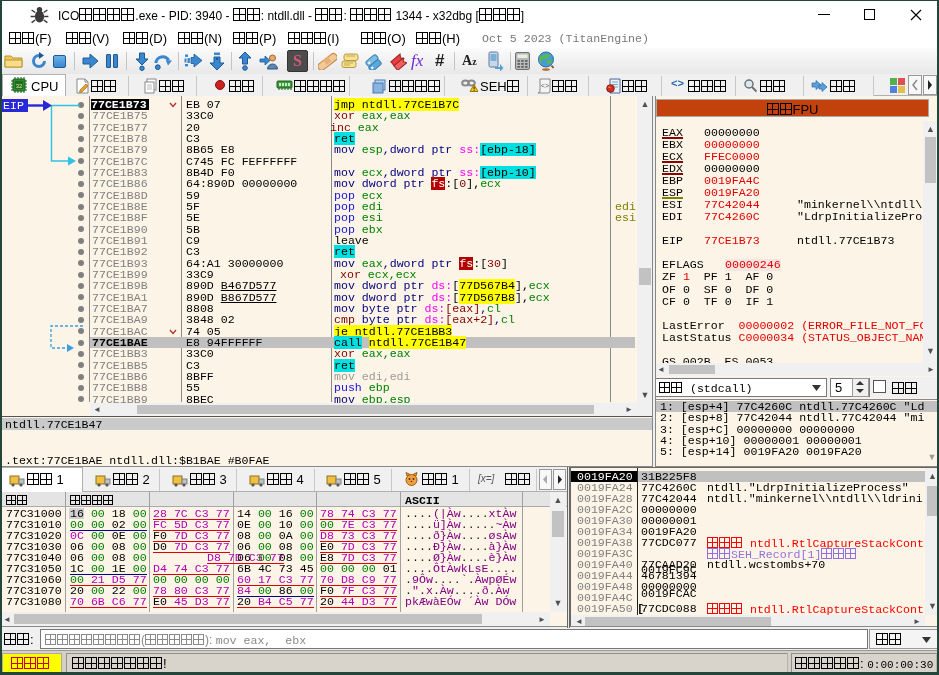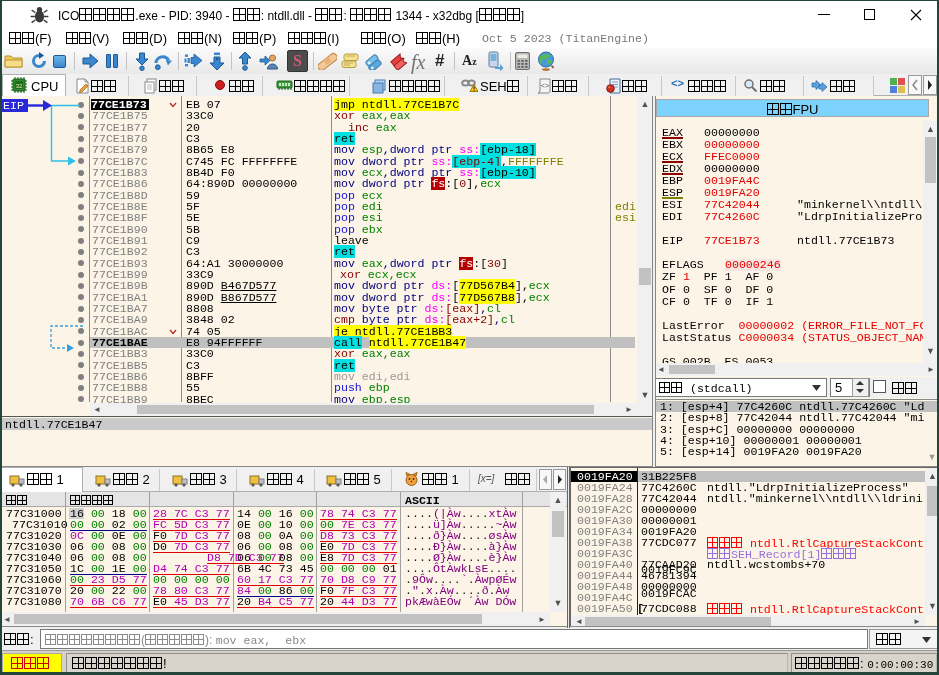--- a/index.html
+++ b/index.html
@@ -119,21 +119,21 @@
     </g>
   </svg>
 <svg class="a" style="left:389px;top:52px" width="18" height="18" viewBox="0 0 18 18">
     <g transform="rotate(-40 9 9)">
       <path d="M3 5 L15 5 L13 8 L15 11 L3 11 Z" fill="#e84040" stroke="#a02020"></path>
     </g>
     <g transform="translate(3 4) rotate(-40 9 9)">
       <path d="M3 5 L15 5 L13 8 L15 11 L3 11 Z" fill="#f06060" stroke="#a02020"></path>
     </g>
   </svg>
-<div class="a" style="left:411px;top:51px;font-family:'Liberation Serif',serif;font-style:italic;font-size:20px;color:#737373">fx</div>
+<div class="a" style="left:411px;top:51px;font-family:'Liberation Serif',serif;font-style:italic;font-size:17px;color:#6d28d9">fx</div>
 <div class="a" style="left:435px;top:51px;font-size:17px;font-weight:bold;color:#222">#</div>
 <div class="a" style="left:454px;top:52px;width:1px;height:18px;background:#c4c4c4"></div>
 <div class="a" style="left:462px;top:53px;font-family:'Liberation Serif',serif;font-size:14px;font-weight:bold;color:#222">A<span style="font-size:10px">z</span></div>
 <svg class="a" style="left:487px;top:51px" width="17" height="20" viewBox="0 0 17 20">
     <rect x="2" y="1" width="9" height="15" rx="1.5" fill="#c8d8e8" stroke="#5a7a9a"></rect>
     <rect x="3.5" y="3" width="6" height="7" fill="#7ab0d8"></rect>
     <path d="M8 16 L13 16 L13 13 L16.5 17 L13 20.5 L13 18 L8 18 Z" fill="#5a9fd4"></path>
   </svg>
 <div class="a" style="left:510px;top:52px;width:1px;height:18px;background:#c4c4c4"></div>
 <svg class="a" style="left:515px;top:52px" width="15" height="18" viewBox="0 0 15 18">
@@ -274,33 +274,32 @@
     </svg>
 <div class="a m" style="left:186px;top:3.00px;color:#000">EB 07</div>
 <div class="a m" style="left:334px;top:3.00px;color:#000"><span style="background:#ffff00;color:#000">jmp ntdll.77CE1B7C</span></div>
 <div class="a" style="left:78px;top:16.93px;width:6px;height:6px;border-radius:50%;background:#808080"></div>
 <div class="a m" style="left:92px;top:14.33px;color:#808080">77CE1B75</div>
 <div class="a m" style="left:186px;top:14.33px;color:#000">33C0</div>
 <div class="a m" style="left:334px;top:14.33px;color:#000"><span style="color:#800000">xor </span><span style="color:#008000">eax,eax</span></div>
 <div class="a" style="left:78px;top:28.26px;width:6px;height:6px;border-radius:50%;background:#808080"></div>
 <div class="a m" style="left:92px;top:25.66px;color:#808080">77CE1B77</div>
 <div class="a m" style="left:186px;top:25.66px;color:#000">20</div>
-<div class="a m" style="left:348px;top:25.66px;color:#000"><span style="color:#800000">inc </span><span style="color:#008000">eax</span></div>
+<div class="a m" style="left:330px;top:25.66px;color:#000"><span style="color:#800000">inc </span><span style="color:#008000">eax</span></div>
 <div class="a" style="left:78px;top:39.59px;width:6px;height:6px;border-radius:50%;background:#808080"></div>
 <div class="a m" style="left:92px;top:36.99px;color:#808080">77CE1B78</div>
 <div class="a m" style="left:186px;top:36.99px;color:#000">C3</div>
 <div class="a m" style="left:334px;top:36.99px;color:#000"><span style="background:#00e0e0;color:#000">ret</span></div>
 <div class="a" style="left:78px;top:50.92px;width:6px;height:6px;border-radius:50%;background:#808080"></div>
 <div class="a m" style="left:92px;top:48.32px;color:#808080">77CE1B79</div>
 <div class="a m" style="left:186px;top:48.32px;color:#000">8B65 E8</div>
 <div class="a m" style="left:334px;top:48.32px;color:#000"><span style="color:#000080">mov </span><span style="color:#008000">esp</span><span style="color:#000080">,dword ptr </span><span style="color:#ff00ff">ss:</span><span style="background:#00e0e0;color:#000">[ebp-18]</span></div>
 <div class="a" style="left:78px;top:62.25px;width:6px;height:6px;border-radius:50%;background:#808080"></div>
 <div class="a m" style="left:92px;top:59.65px;color:#808080">77CE1B7C</div>
-<div class="a m" style="left:186px;top:59.65px;color:#000">C745 FC FFFFFFFE</div>
-<div class="a m" style="left:334px;top:59.65px;color:#000"><span style="color:#000080">mov dword ptr </span><span style="color:#ff00ff">ss:</span><span style="background:#00e0e0;color:#800000">[ebp-4]</span><span style="color:#000080">,</span><span style="color:#808000">FFFFFFFE</span></div>
+<div class="a m" style="left:186px;top:59.65px;color:#000">C745 FC FEFFFFFF</div>
 <div class="a" style="left:78px;top:73.58px;width:6px;height:6px;border-radius:50%;background:#808080"></div>
 <div class="a m" style="left:92px;top:70.98px;color:#808080">77CE1B83</div>
 <div class="a m" style="left:186px;top:70.98px;color:#000">8B4D F0</div>
 <div class="a m" style="left:334px;top:70.98px;color:#000"><span style="color:#000080">mov </span><span style="color:#008000">ecx</span><span style="color:#000080">,dword ptr </span><span style="color:#ff00ff">ss:</span><span style="background:#00e0e0;color:#000">[ebp-10]</span></div>
 <div class="a" style="left:78px;top:84.91px;width:6px;height:6px;border-radius:50%;background:#808080"></div>
 <div class="a m" style="left:92px;top:82.31px;color:#808080">77CE1B86</div>
 <div class="a m" style="left:186px;top:82.31px;color:#000">64:890D 00000000</div>
 <div class="a m" style="left:334px;top:82.31px;color:#000"><span style="color:#000080">mov dword ptr </span><span style="background:#b40000;color:#fff">fs</span><span style="color:#000">:[</span><span style="color:#800000">0</span><span style="color:#000">],</span><span style="color:#008000">ecx</span></div>
 <div class="a" style="left:78px;top:96.24px;width:6px;height:6px;border-radius:50%;background:#808080"></div>
 <div class="a m" style="left:92px;top:93.64px;color:#808080">77CE1B8D</div>
@@ -401,23 +400,24 @@
 <div class="a arr" style="left:637px;top:294px;width:16px">▼</div>
 <div class="a th" style="left:639px;top:172px;width:12px;height:17px"></div>
 <div class="a sb" style="left:90px;top:307px;width:547px;height:13px"></div>
 <div class="a arr" style="left:91px;top:309px;width:12px;font-size:8px">◄</div>
 <div class="a arr" style="left:623px;top:309px;width:12px;font-size:8px">►</div>
 <div class="a th" style="left:137px;top:309px;width:457px;height:9px"></div>
 </div>
 <div class="a" style="left:0;top:416px;width:653px;height:51px;background:#fcf4e6;border-top:1px solid #555;border-bottom:1px solid #888;overflow:hidden">
 <div class="a" style="left:0;top:1px;width:653px;height:12px;background:#cacaca"></div>
 <div class="a m" style="left:5px;top:2px;color:#000">ntdll.77CE1B47</div>
+<div class="a m" style="left:5px;top:38px;color:#000">.text:77CE1BAE ntdll.dll:$B1BAE #B0FAE</div>
 </div>
 <div class="a" style="left:654px;top:96px;width:285px;height:371px;background:#fcf4e6;overflow:hidden">
-<div class="a" style="left:2px;top:3px;width:273px;height:18px;background:#7dd3fc;border:1px solid #a8a8a8;text-align:center;font-size:13px;padding-top:2px"><i class="c" style="width:12px;height:12px;"></i><i class="c" style="width:12px;height:12px;"></i>FPU</div>
+<div class="a" style="left:2px;top:3px;width:273px;height:18px;background:#c2410c;border:1px solid #a8a8a8;text-align:center;font-size:13px;padding-top:2px"><i class="c" style="width:12px;height:12px;"></i><i class="c" style="width:12px;height:12px;"></i>FPU</div>
 <div class="a m" style="left:8px;top:31.00px;color:#000">EAX</div>
 <div class="a" style="left:8px;top:41.20px;width:21px;height:1.4px;background:#8b0000"></div>
 <div class="a m" style="left:50px;top:31.00px;color:#000">00000000</div>
 <div class="a m" style="left:8px;top:43.04px;color:#000">EBX</div>
 <div class="a m" style="left:50px;top:43.04px;color:#e60000">00000000</div>
 <div class="a m" style="left:8px;top:55.08px;color:#000">ECX</div>
 <div class="a" style="left:8px;top:65.28px;width:21px;height:1.4px;background:#8b0000"></div>
 <div class="a m" style="left:50px;top:55.08px;color:#e60000">FFEC0000</div>
 <div class="a m" style="left:8px;top:67.12px;color:#000">EDX</div>
 <div class="a" style="left:8px;top:77.32px;width:21px;height:1.4px;background:#8b0000"></div>
@@ -593,21 +593,21 @@
 <div class="a" style="left:316px;top:25px;width:1px;height:120px;background:#a0a0a0"></div>
 <div class="a" style="left:400px;top:25px;width:1px;height:120px;background:#a0a0a0"></div>
 <div class="a" style="left:522px;top:25px;width:1px;height:120px;background:#a0a0a0"></div>
 <div class="a" style="left:69px;top:41.00px;width:15px;height:11px;background:#d0d0d0"></div>
 <div class="a m" style="left:6px;top:41.00px;color:#000">77C31000</div>
 <div class="a m" style="left:70px;top:41.00px;"><span style="color:#000">16</span> <span style="color:#008000">00</span> <span style="color:#000">18</span> <span style="color:#008000">00</span></div>
 <div class="a m" style="left:153px;top:41.00px;border-bottom:1.6px solid #e00000;"><span style="color:#b400b4">28</span> <span style="color:#b400b4">7C</span> <span style="color:#b400b4">C3</span> <span style="color:#b400b4">77</span></div>
 <div class="a m" style="left:237px;top:41.00px;"><span style="color:#000">14</span> <span style="color:#008000">00</span> <span style="color:#000">16</span> <span style="color:#008000">00</span></div>
 <div class="a m" style="left:320px;top:41.00px;border-bottom:1.6px solid #e00000;"><span style="color:#b400b4">78</span> <span style="color:#b400b4">74</span> <span style="color:#b400b4">C3</span> <span style="color:#b400b4">77</span></div>
 <div class="a m asc" style="left:405px;top:41.00px;color:#800080"><s>.</s><s>.</s><s>.</s><s>.</s>(|Àw<s>.</s><s>.</s><s>.</s><s>.</s>xtÀw</div>
-<div class="a m" style="left:12px;top:52.00px;color:#000">77C31010</div>
+<div class="a m" style="left:6px;top:52.00px;color:#000">77C31010</div>
 <div class="a m" style="left:70px;top:52.00px;border-bottom:1.6px solid #000090;"><span style="color:#008000">00</span> <span style="color:#008000">00</span> <span style="color:#000">02</span> <span style="color:#008000">00</span></div>
 <div class="a m" style="left:153px;top:52.00px;border-bottom:1.6px solid #e00000;"><span style="color:#b400b4">FC</span> <span style="color:#b400b4">5D</span> <span style="color:#b400b4">C3</span> <span style="color:#b400b4">77</span></div>
 <div class="a m" style="left:237px;top:52.00px;"><span style="color:#000">0E</span> <span style="color:#008000">00</span> <span style="color:#000">10</span> <span style="color:#008000">00</span></div>
 <div class="a m" style="left:320px;top:52.00px;border-bottom:1.6px solid #e00000;"><span style="color:#008000">00</span> <span style="color:#b400b4">7E</span> <span style="color:#b400b4">C3</span> <span style="color:#b400b4">77</span></div>
 <div class="a m asc" style="left:405px;top:52.00px;color:#800080"><s>.</s><s>.</s><s>.</s><s>.</s>ü]Àw<s>.</s><s>.</s><s>.</s><s>.</s><s>.</s>~Àw</div>
 <div class="a m" style="left:6px;top:63.00px;color:#000">77C31020</div>
 <div class="a m" style="left:70px;top:63.00px;"><span style="color:#b400b4">0C</span> <span style="color:#008000">00</span> <span style="color:#000">0E</span> <span style="color:#008000">00</span></div>
 <div class="a m" style="left:153px;top:63.00px;border-bottom:1.6px solid #e00000;"><span style="color:#000">F0</span> <span style="color:#b400b4">7D</span> <span style="color:#b400b4">C3</span> <span style="color:#b400b4">77</span></div>
 <div class="a m" style="left:237px;top:63.00px;"><span style="color:#000">08</span> <span style="color:#008000">00</span> <span style="color:#000">0A</span> <span style="color:#008000">00</span></div>
 <div class="a m" style="left:320px;top:63.00px;border-bottom:1.6px solid #e00000;"><span style="color:#b400b4">D8</span> <span style="color:#b400b4">73</span> <span style="color:#b400b4">C3</span> <span style="color:#b400b4">77</span></div>
@@ -624,21 +624,21 @@
 <div class="a m" style="left:237px;top:85.00px;"><span style="color:#000">06</span> <span style="color:#008000">00</span> <span style="color:#000">08</span> <span style="color:#008000">00</span></div>
 <div class="a m" style="left:320px;top:85.00px;border-bottom:1.6px solid #e00000;"><span style="color:#000">E8</span> <span style="color:#b400b4">7D</span> <span style="color:#b400b4">C3</span> <span style="color:#b400b4">77</span></div>
 <div class="a m asc" style="left:405px;top:85.00px;color:#800080"><s>.</s><s>.</s><s>.</s><s>.</s>Ø}Àw<s>.</s><s>.</s><s>.</s><s>.</s>è}Àw</div>
 <div class="a m" style="left:6px;top:96.00px;color:#000">77C31050</div>
 <div class="a m" style="left:70px;top:96.00px;border-bottom:1.6px solid #000090;"><span style="color:#000">1C</span> <span style="color:#008000">00</span> <span style="color:#000">1E</span> <span style="color:#008000">00</span></div>
 <div class="a m" style="left:153px;top:96.00px;border-bottom:1.6px solid #e00000;"><span style="color:#b400b4">D4</span> <span style="color:#b400b4">74</span> <span style="color:#b400b4">C3</span> <span style="color:#b400b4">77</span></div>
 <div class="a m" style="left:237px;top:96.00px;"><span style="color:#000">6B</span> <span style="color:#000">4C</span> <span style="color:#000">73</span> <span style="color:#000">45</span></div>
 <div class="a m" style="left:320px;top:96.00px;"><span style="color:#008000">00</span> <span style="color:#008000">00</span> <span style="color:#008000">00</span> <span style="color:#000">01</span></div>
 <div class="a m asc" style="left:405px;top:96.00px;color:#800080"><s>.</s><s>.</s><s>.</s><s>.</s>ÔtÀwkLsE<s>.</s><s>.</s><s>.</s><s>.</s></div>
 <div class="a m" style="left:6px;top:107.00px;color:#000">77C31060</div>
-<div class="a m" style="left:70px;top:107.00px;border-bottom:1.6px solid #e00000;"><span style="color:#008000">00</span> <span style="color:#b400b4">23</span> <span style="color:#b400b4">D5</span> <span style="color:#b400b4">77</span></div>
+<div class="a m" style="left:70px;top:107.00px;border-bottom:1.6px solid #e00000;"><span style="color:#008000">00</span> <span style="color:#b400b4">21</span> <span style="color:#b400b4">D5</span> <span style="color:#b400b4">77</span></div>
 <div class="a m" style="left:153px;top:107.00px;"><span style="color:#008000">00</span> <span style="color:#008000">00</span> <span style="color:#008000">00</span> <span style="color:#008000">00</span></div>
 <div class="a m" style="left:237px;top:107.00px;border-bottom:1.6px solid #e00000;"><span style="color:#b400b4">60</span> <span style="color:#b400b4">17</span> <span style="color:#b400b4">C3</span> <span style="color:#b400b4">77</span></div>
 <div class="a m" style="left:320px;top:107.00px;border-bottom:1.6px solid #e00000;"><span style="color:#b400b4">70</span> <span style="color:#b400b4">D8</span> <span style="color:#b400b4">C9</span> <span style="color:#b400b4">77</span></div>
 <div class="a m asc" style="left:405px;top:107.00px;color:#800080"><s>.</s>9Ôw<s>.</s><s>.</s><s>.</s><s>.</s>`<s>.</s>ÀwpØÉw</div>
 <div class="a m" style="left:6px;top:118.00px;color:#000">77C31070</div>
 <div class="a m" style="left:70px;top:118.00px;"><span style="color:#000">20</span> <span style="color:#008000">00</span> <span style="color:#000">22</span> <span style="color:#008000">00</span></div>
 <div class="a m" style="left:153px;top:118.00px;border-bottom:1.6px solid #e00000;"><span style="color:#b400b4">78</span> <span style="color:#b400b4">80</span> <span style="color:#b400b4">C3</span> <span style="color:#b400b4">77</span></div>
 <div class="a m" style="left:237px;top:118.00px;border-bottom:1.6px solid #000090;"><span style="color:#b400b4">84</span> <span style="color:#008000">00</span> <span style="color:#000">86</span> <span style="color:#008000">00</span></div>
 <div class="a m" style="left:320px;top:118.00px;border-bottom:1.6px solid #e00000;"><span style="color:#000">F0</span> <span style="color:#b400b4">7F</span> <span style="color:#b400b4">C3</span> <span style="color:#b400b4">77</span></div>
 <div class="a m asc" style="left:405px;top:118.00px;color:#800080"><s>.</s>"<s>.</s>x<s>.</s>Àw<s>.</s><s>.</s><s>.</s><s>.</s>ð<s>.</s>Àw</div>

